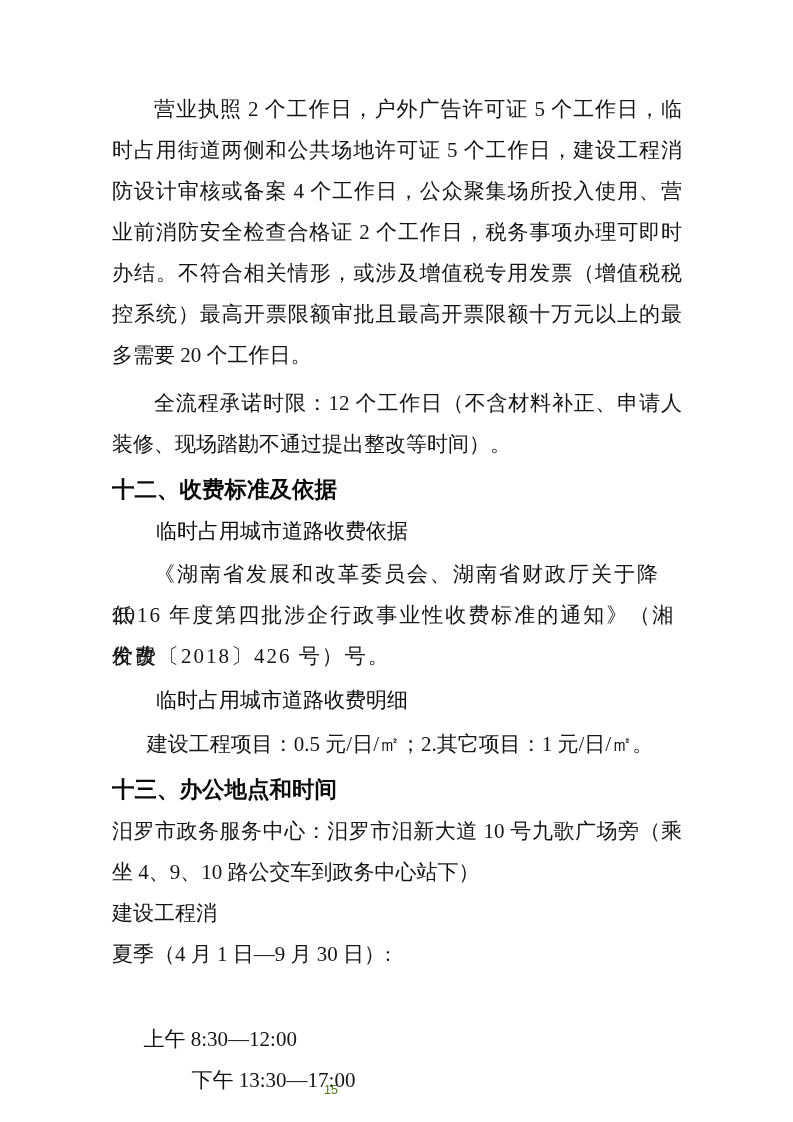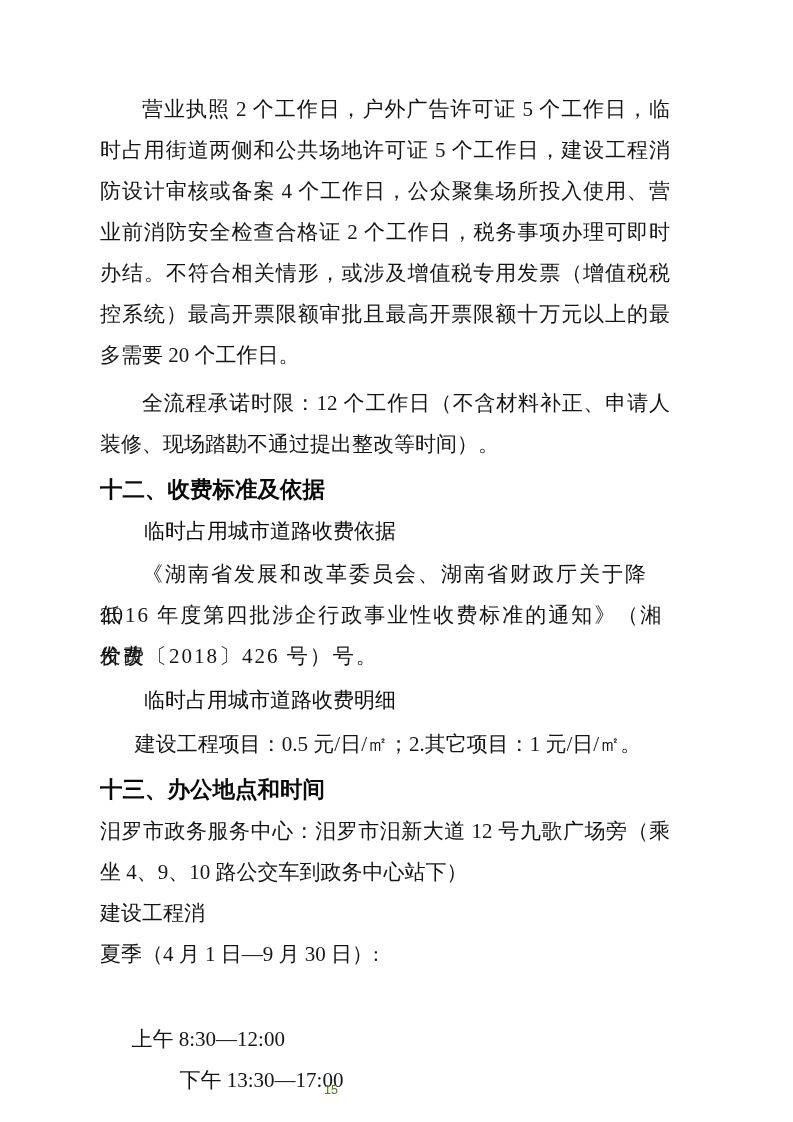--- a/index.html
+++ b/index.html
@@ -11,21 +11,21 @@
     position: relative;
     width: 793px;
     height: 1122px;
     background: #ffffff;
     overflow: hidden;
     color: #151515;
     font-family: "Liberation Serif", "DejaVu Serif", serif;
   }
   .content {
     position: absolute;
-    left: 100px;
+    left: 112px;
     top: 89px;
     width: 570px;
   }
   .line {
     font-size: 21px;
     height: 41px;
     line-height: 41px;
     white-space: pre-wrap;
   }
   
@@ -111,21 +111,21 @@
       <div class="line ls">价费〔2018〕426 号）号。</div>
     </div>
 
     <div class="sub mt2">临时占用城市道路收费明细</div>
 
     <div class="line ind-sm mt4">建设工程项目：0.5 元/日/㎡；2.其它项目：1 元/日/㎡。</div>
 
     <div class="h1 mt4">十三、办公地点和时间</div>
 
     <div class="mt1">
-      <div class="line j">汨罗市政务服务中心：汨罗市汨新大道 12 号九歌广场旁（乘</div>
+      <div class="line j">汨罗市政务服务中心：汨罗市汨新大道 10 号九歌广场旁（乘</div>
       <div class="line">坐 4、9、10 路公交车到政务中心站下）</div>
     </div>
 
     <div class="line">建设工程消</div>
 
     <div class="line">夏季（4 月 1 日—9 月 30 日）:</div>
 
     <div class="line hours-line mt3">
       <span class="morning">上午 8:30—12:00</span>
       <span class="afternoon">下午 13:30—17:00</span>

